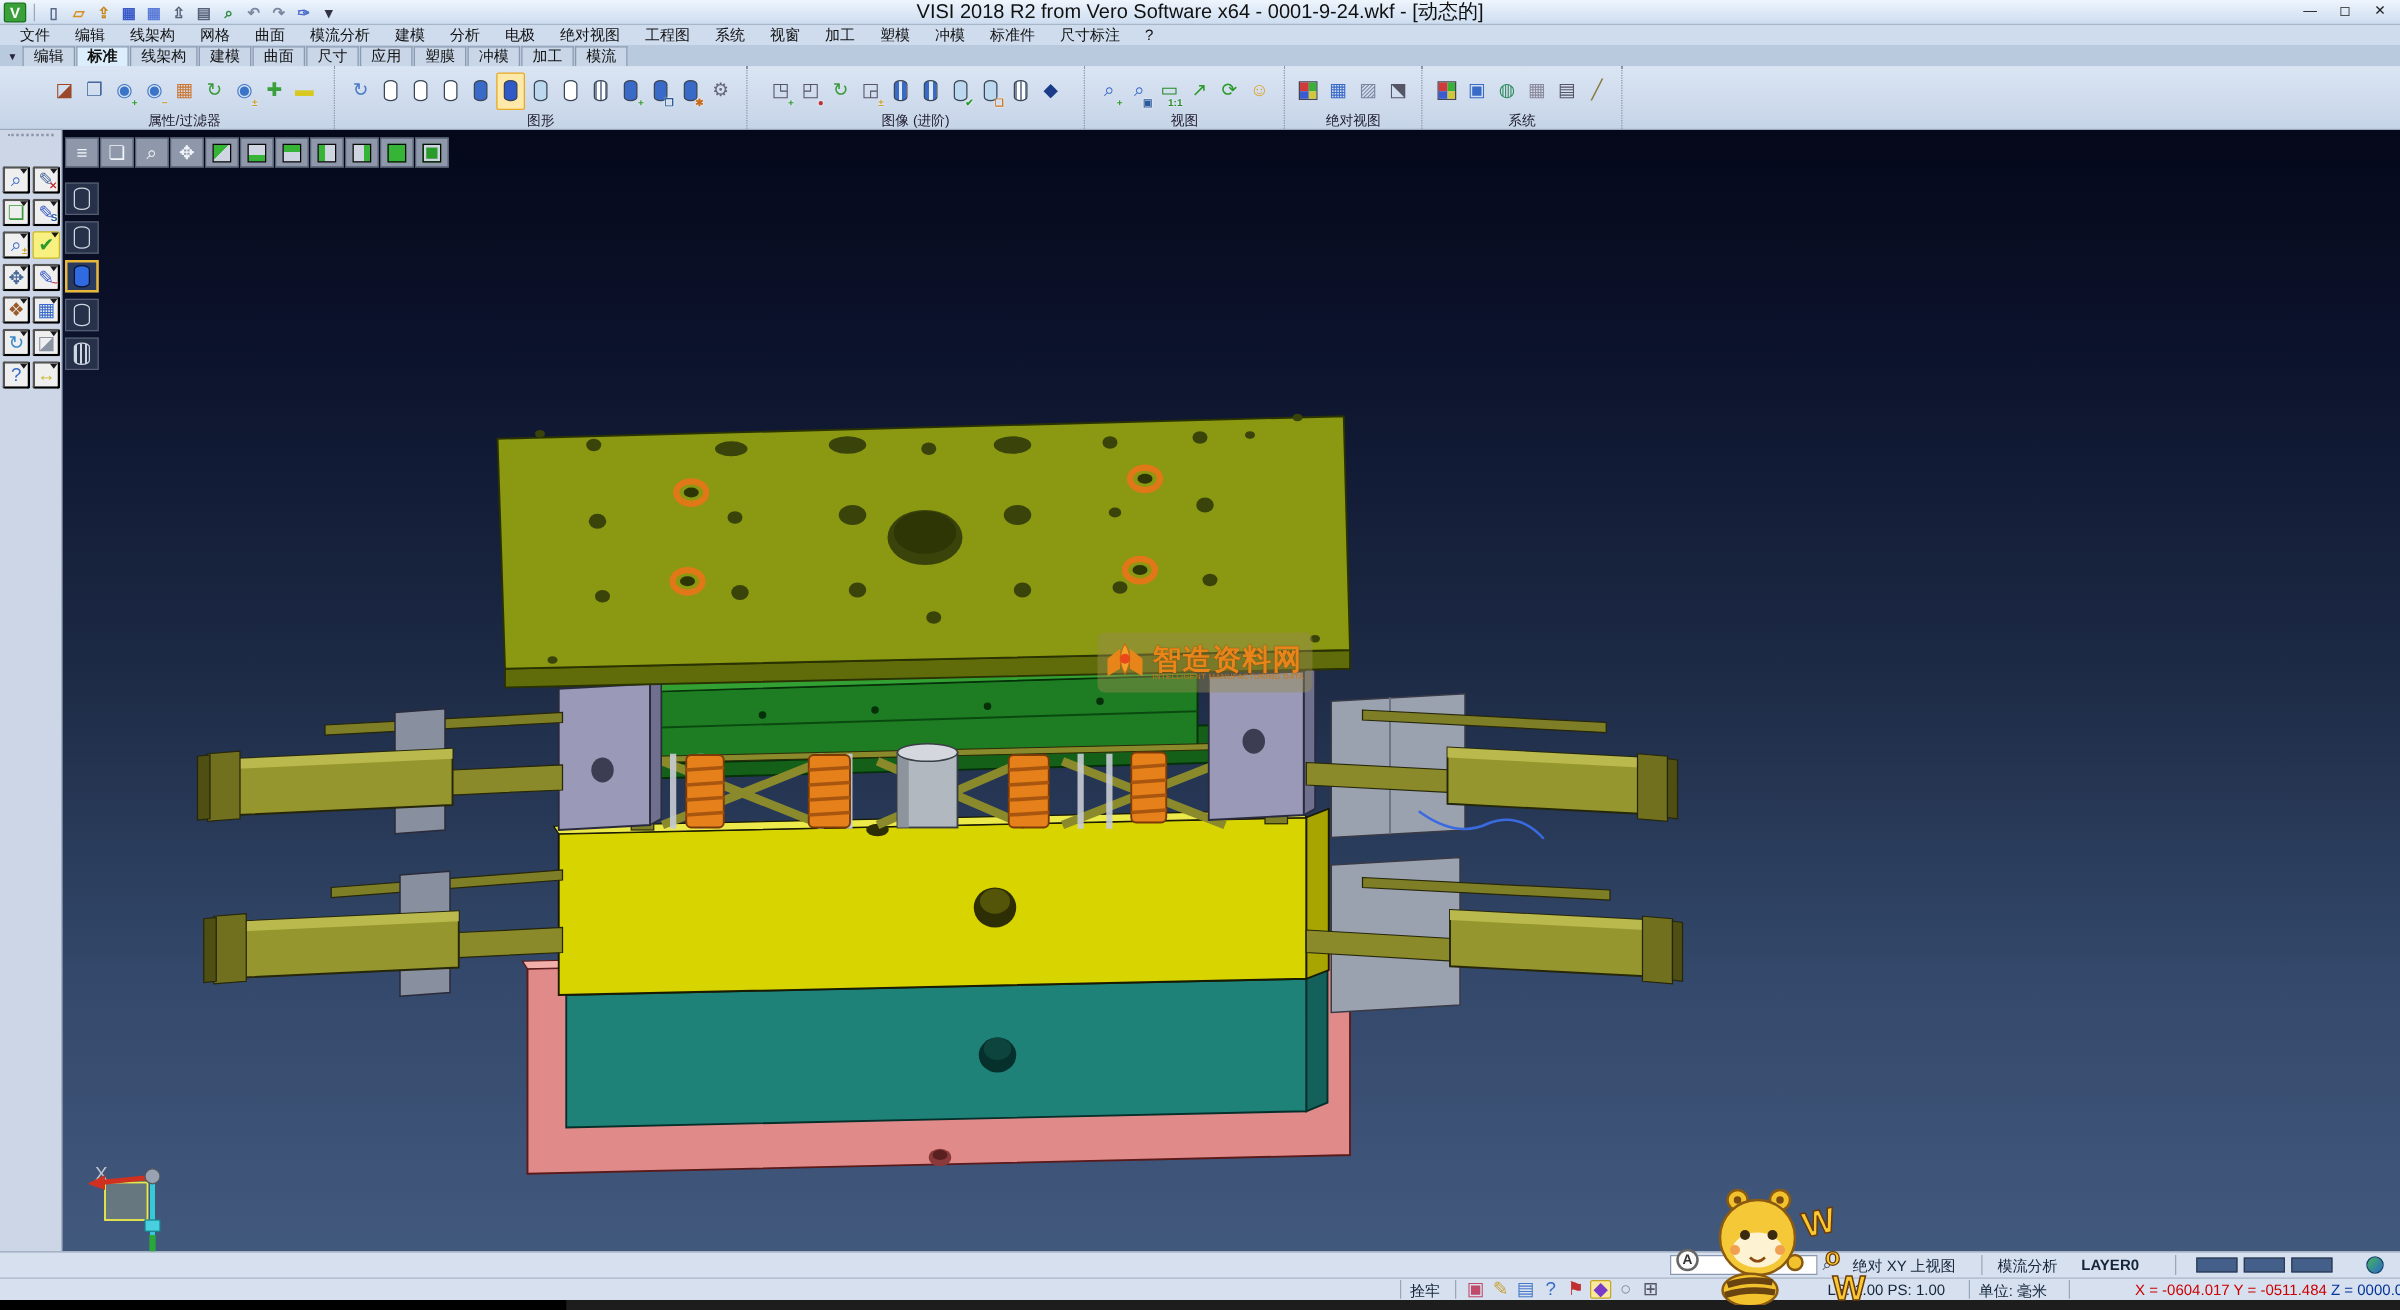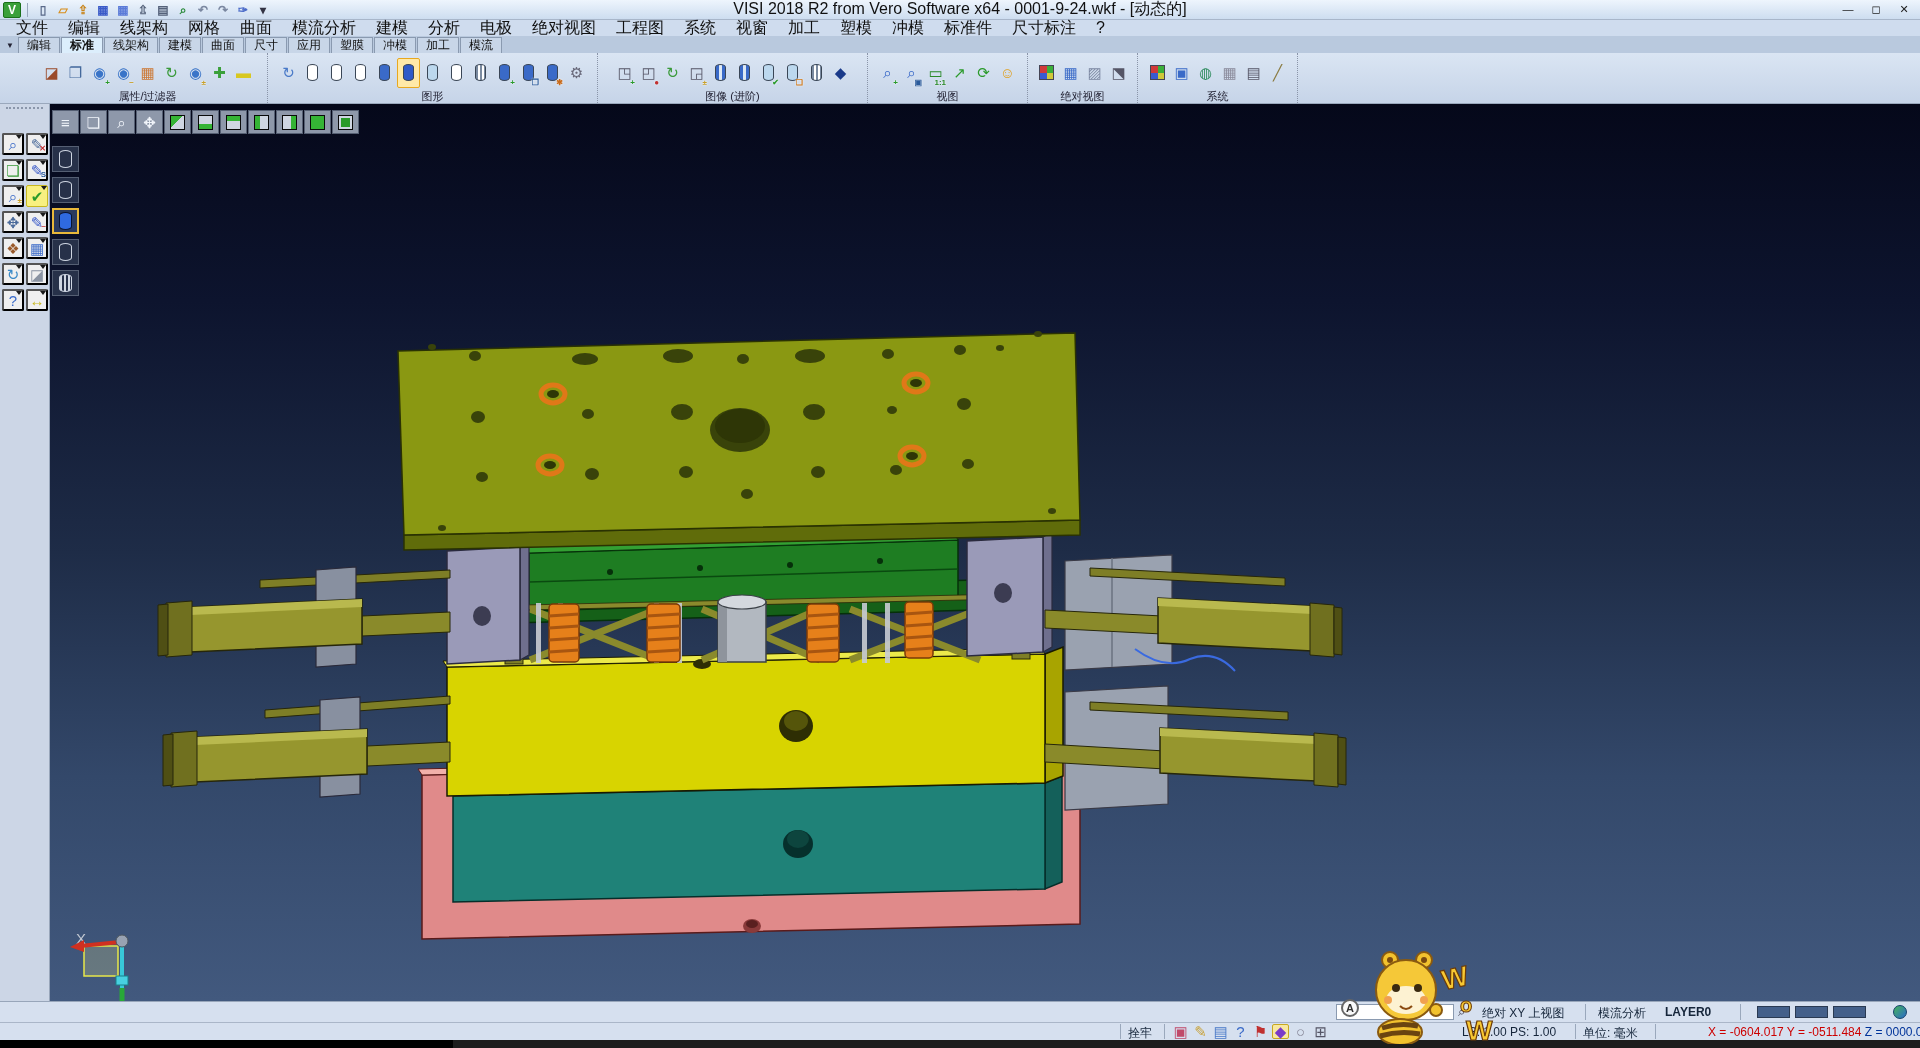--- a/index.html
+++ b/index.html
@@ -13,21 +13,21 @@
 .qaicon{min-width:18px;height:16px;display:flex;align-items:center;justify-content:center;
   font-size:12px;font-weight:bold;border-radius:2px;position:relative}
 .qaicon.logo{background:#3aa03a;color:#fff;width:16px;border:1px solid #1a701a}
 .qasep{width:1px;height:14px;background:#9aa8bc;margin:0 4px}
 .title-text{position:absolute;left:50%;transform:translateX(-50%);font-size:16px;white-space:nowrap}
 .wincontrols{position:absolute;right:2px;top:1px;display:flex}
 .winbtn{width:28px;height:17px;text-align:center;line-height:16px;font-size:11px;color:#222}
 
 
 .menubar{position:absolute;left:0;top:20px;width:1920px;height:16px;background:#cfdcee;
-  display:flex;align-items:center;font-size:16px;padding-left:6px}
+  display:flex;align-items:center;font-size:12px;padding-left:6px}
 .menu-item{padding:0 10px;white-space:nowrap}
 
 
 .tabbar{position:absolute;left:0;top:36px;width:1920px;height:17px;background:#b9c9de;
   display:flex;align-items:flex-end;font-size:12px;padding-left:2px}
 .tab-drop{width:16px;height:15px;text-align:center;font-size:8px;line-height:15px;color:#223}
 .tab{height:16px;line-height:15px;padding:0 8px;background:#c8d6e8;border:1px solid #8a9ab0;
   border-bottom:none;margin-right:1px;white-space:nowrap}
 .tab.active{background:#dceefc;font-weight:bold}
 
@@ -680,20 +680,32 @@
       <polygon points="1015,588 1118,582 1118,700 1015,706" fill="var(--m-steel_gray)" stroke="#3a3a46" stroke-width="1.2"></polygon>
       <polygon points="1040,598 1238,608 1238,616 1040,606" fill="var(--m-olive_dark)" stroke="#26260a"></polygon>
       <polygon points="995,640 1115,647 1115,665 995,658" fill="#8a8a2a" stroke="#26260a"></polygon>
       <polygon points="1110,624 1266,632 1266,677 1110,669" fill="var(--m-olive_cyl)" stroke="#26260a" stroke-width="1.5"></polygon>
       <polygon points="1110,624 1266,632 1266,640 1110,632" fill="var(--m-olive_light)"></polygon>
       <polygon points="1264,629 1288,631 1288,683 1264,681" fill="var(--m-olive_cap)" stroke="#26260a"></polygon>
       <polygon points="1288,633 1296,634 1296,681 1288,680" fill="#4f4f14" stroke="#26260a"></polygon>
     </g>
   </svg>
 
+  <div class="watermark">
+    <svg width="34" height="38" viewBox="0 0 34 38">
+      <path d="M3 30 L13 24 L13 8 L3 16 Z" fill="#e8851a"></path>
+      <path d="M31 30 L21 24 L21 8 L31 16 Z" fill="#e8851a"></path>
+      <path d="M17 4 C 12 12, 12 20, 17 28 C 22 20, 22 12, 17 4 Z" fill="#f5a02a" stroke="#c86a10"></path>
+      <circle cx="17" cy="16" r="4" fill="#e8481a"></circle>
+    </svg>
+    <div class="wm-txt">
+      <span class="wm-text">智造资料网</span>
+      <span class="wm-sub">INTELLIGENT MANUFACTURING DATA</span>
+    </div>
+  </div>
 
   <svg class="triad" viewBox="0 0 110 105">
     <text x="16" y="22" font-size="15" fill="#c2c8d2">X</text>
     <rect x="24" y="24" width="34" height="30" fill="rgba(220,220,140,0.25)" stroke="#e8e84a" stroke-width="1.5"></rect>
     <line x1="60" y1="20" x2="20" y2="24" stroke="#d03020" stroke-width="4"></line>
     <polygon points="10,25 24,18 24,30" fill="#d03020"></polygon>
     <line x1="62" y1="24" x2="62" y2="66" stroke="#38c8d8" stroke-width="4"></line>
     <rect x="56" y="54" width="12" height="9" fill="#48d0e0" stroke="#18808a"></rect>
     <circle cx="62" cy="19" r="6" fill="#98a2b2" stroke="#50585f"></circle>
     <line x1="62" y1="66" x2="62" y2="84" stroke="#28a838" stroke-width="5"></line>

